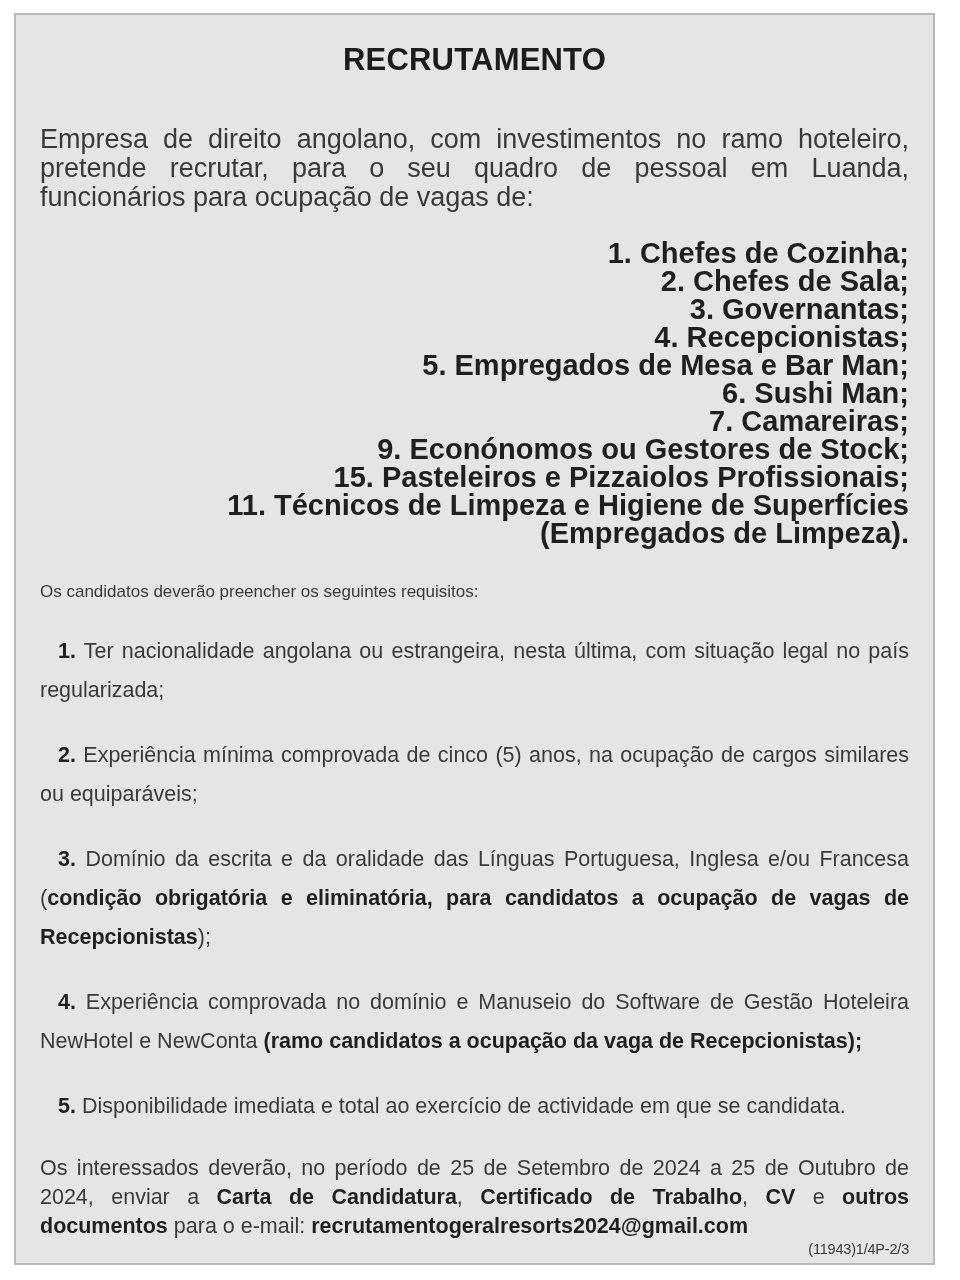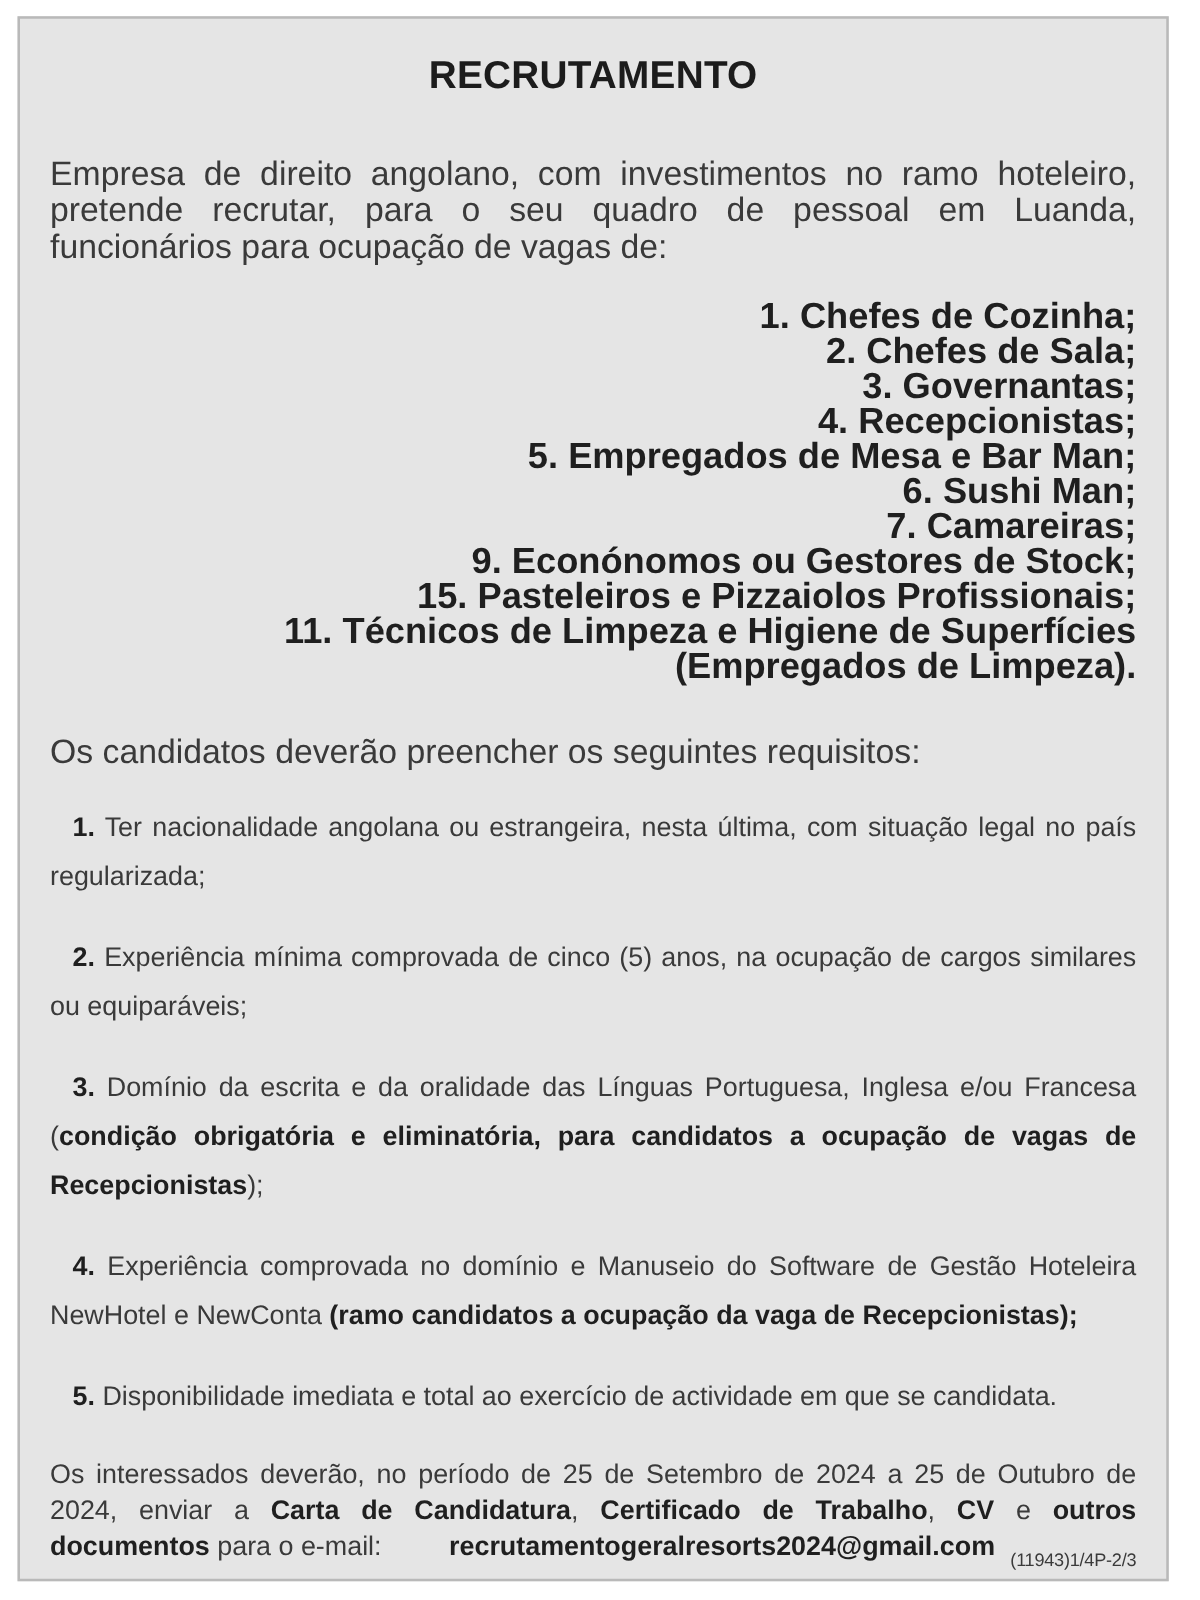--- a/index.html
+++ b/index.html
@@ -64,22 +64,22 @@
     padding-left: 46px;
     text-indent: 0;
     text-align: right;
   }
   .job-line.wrap {
     padding-left: 46px;
     text-indent: -21px;
   }
 
   .req-intro {
-    margin-top: 40px;
-    font-size: 27px;
+    margin-top: 30px;
+    font-size: 17px;
     line-height: 29px;
     color: #3a3a3a;
   }
 
   .req-item {
     margin-top: 26px;
     font-size: 21.5px;
     line-height: 39px;
     color: #3a3a3a;
     text-align: justify;
@@ -100,21 +100,20 @@
     text-justify: inter-word;
   }
   .closing b {
     color: #1f1f1f;
     font-weight: bold;
   }
 
   .email {
     font-weight: bold;
     color: #1f1f1f;
-    margin-left: 48px;
   }
 
   .ref-code {
     position: absolute;
     right: 24px;
     bottom: 6px;
     font-size: 14.5px;
     font-weight: normal;
     color: #3a3a3a;
     letter-spacing: -0.2px;

